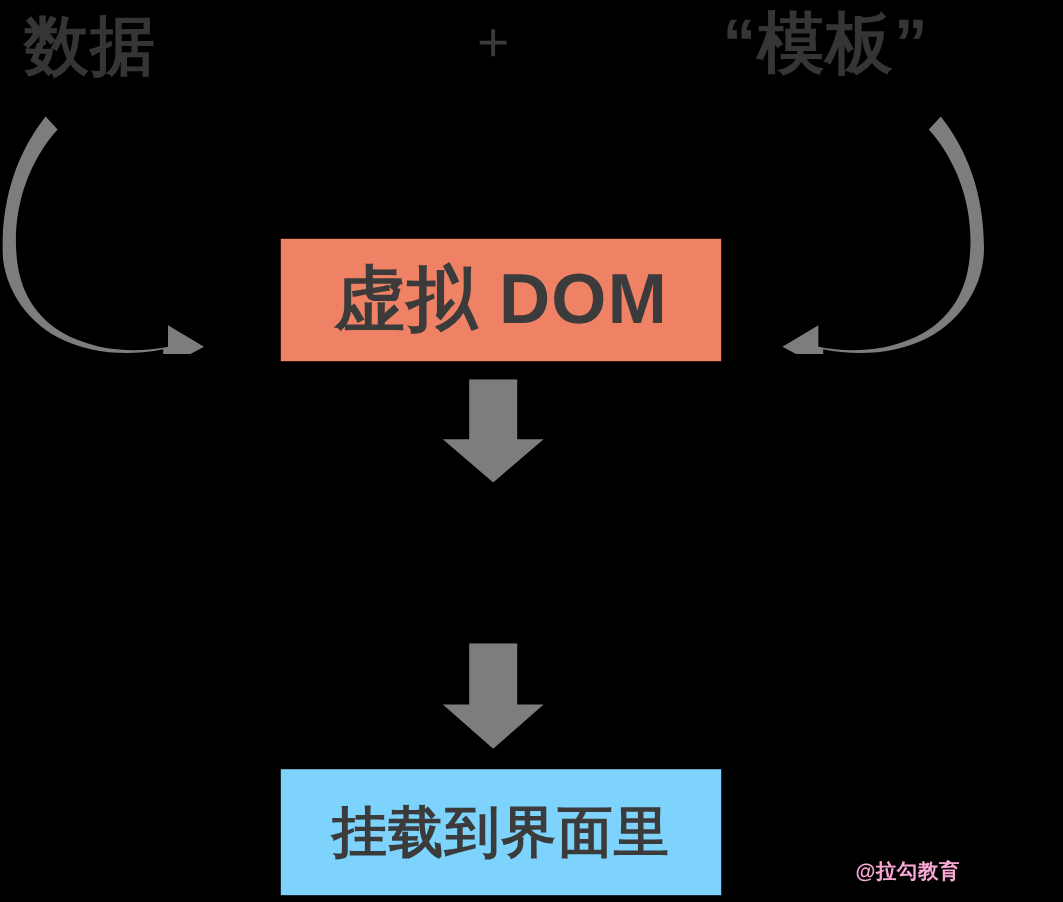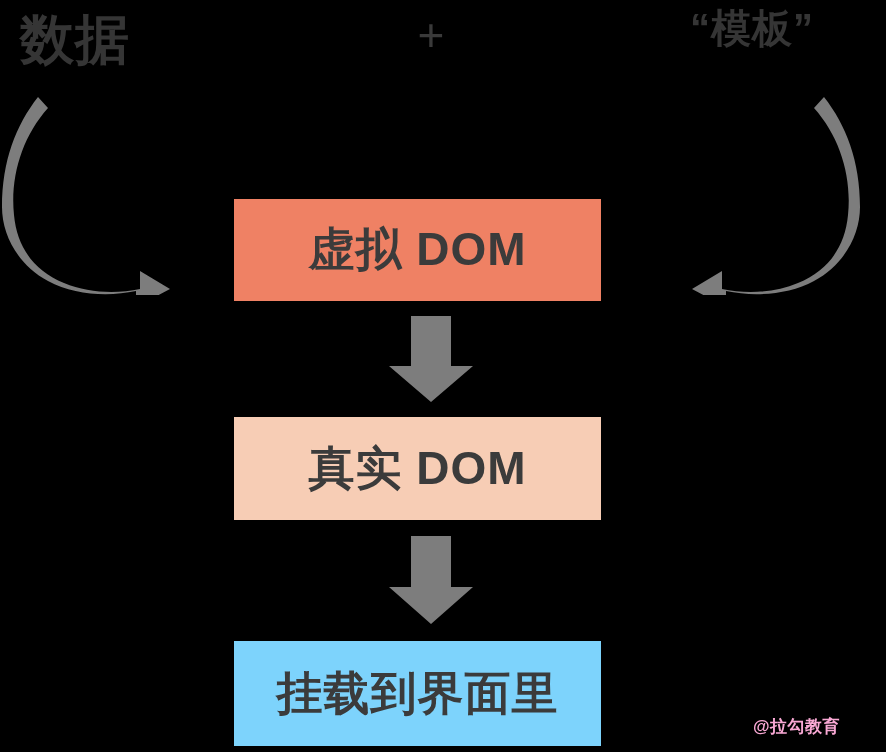--- a/index.html
+++ b/index.html
@@ -10,36 +10,35 @@
   }
   body {
     font-family: "Liberation Sans", "DejaVu Sans", sans-serif;
   }
   #stage {
     position: relative;
     width: 822px;
     height: 752px;
     background: #000000;
     overflow: hidden;
-    padding-left: 40px;
   }
 
   
   .header-label {
     position: absolute;
     color: #353535;
     font-weight: 700;
     font-size: 54px;
     line-height: 1;
     letter-spacing: 1px;
     white-space: nowrap;
     user-select: none;
   }
   #label-data   { left: 20px;  top: 12px; }
-  #label-tpl    { right: 48px; top: 8px;  font-size: 40px; }
+  #label-tpl    { right: 48px; top: 8px;  font-size: 56px; }
   #label-plus {
     position: absolute;
     left: 0; right: 0;
     top: 12px;
     text-align: center;
     color: #3a3a3a;
     font-size: 46px;
     font-weight: 400;
     line-height: 1;
     user-select: none;
@@ -72,21 +71,21 @@
     justify-content: center;
     color: #3b3b3b;
     font-weight: 700;
     letter-spacing: 1px;
     user-select: none;
   }
   #box-vdom {
     top: 199px;
     height: 102px;
     background: #ef8164;
-    font-size: 46px;
+    font-size: 59px;
   }
   #box-rdom {
     top: 417px;
     height: 103px;
     background: #f7cdb5;
     font-size: 46px;
   }
   #box-mount {
     top: 641px;
     height: 105px;
@@ -150,23 +149,20 @@
   </svg>
 
   <div class="box" id="box-vdom">
     <span>虚拟 DOM</span>
   </div>
 
   <svg class="down-arrow" id="arrow-1" width="84" height="86" viewBox="0 0 84 86">
     <path d="M 22 0 L 62 0 L 62 50 L 84 50 L 42 86 L 0 50 L 22 50 Z" fill="#7d7d7d"></path>
   </svg>
 
-  <div class="box" id="box-rdom">
-    <span>真实 DOM</span>
-  </div>
 
   <svg class="down-arrow" id="arrow-2" width="84" height="88" viewBox="0 0 84 88">
     <path d="M 22 0 L 62 0 L 62 51 L 84 51 L 42 88 L 0 51 L 22 51 Z" fill="#7d7d7d"></path>
   </svg>
 
   <div class="box" id="box-mount">
     <span>挂载到界面里</span>
   </div>
 
   <div id="watermark">@拉勾教育</div>

